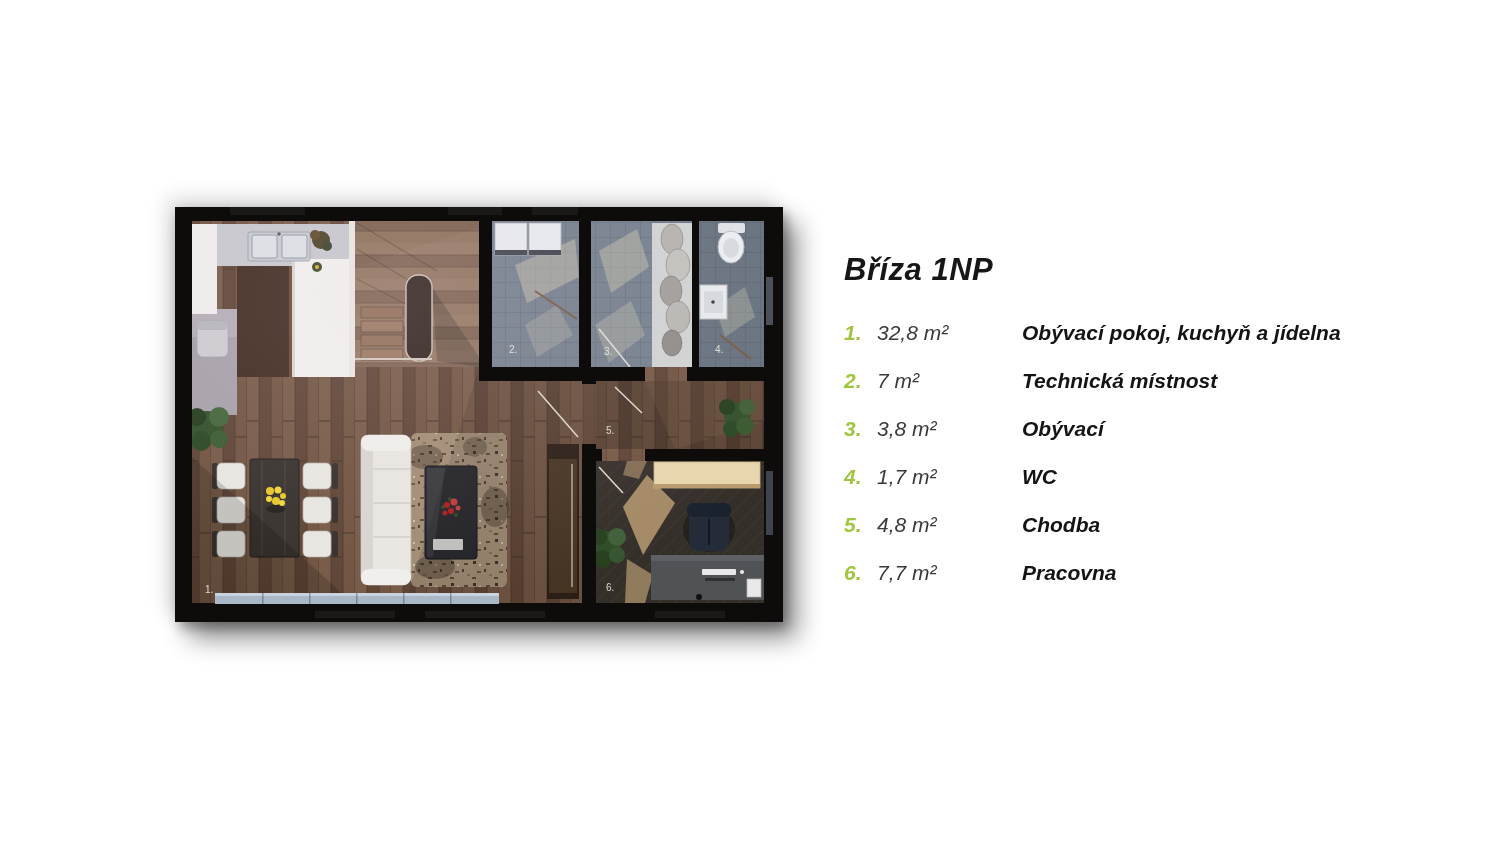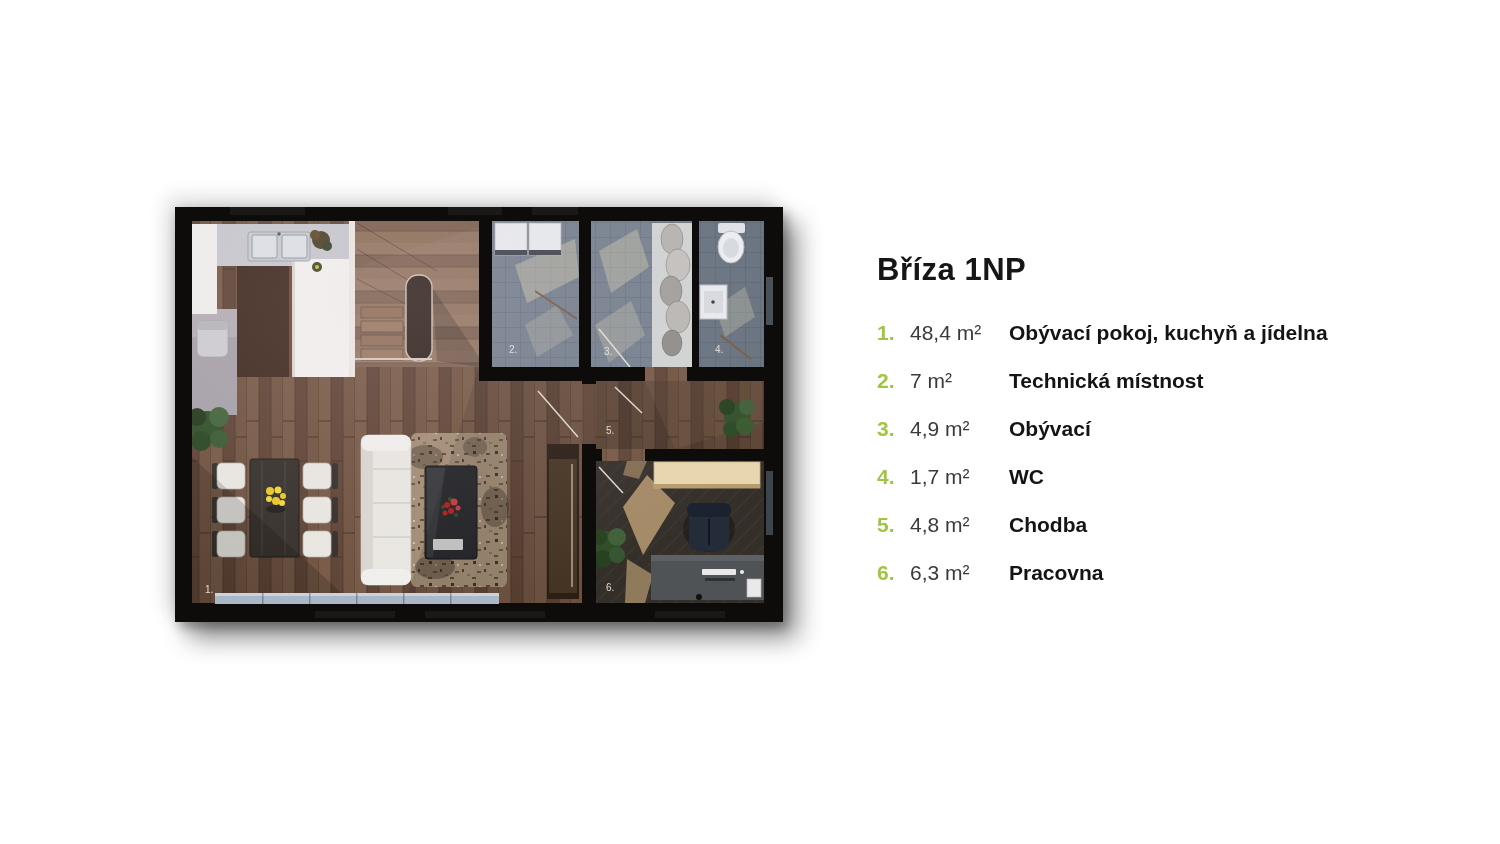--- a/index.html
+++ b/index.html
@@ -11,30 +11,30 @@
   
   #plan-wrap{
     position:absolute;left:175px;top:207px;width:608px;height:415px;
     border-radius:2px;
     box-shadow:14px 16px 26px rgba(0,0,0,.45),4px 6px 12px rgba(0,0,0,.30),-8px -9px 20px rgba(0,0,0,.14);
     background:#0e0c0b;
   }
   #plan-wrap svg{display:block;width:100%;height:100%;}
   .room-label{font:10px "Liberation Sans",sans-serif;fill:#e9e5de;opacity:.92;}
   
-  #legend{position:absolute;left:877px;top:252px;width:560px;}
+  #legend{position:absolute;left:844px;top:252px;width:560px;font-style:italic;}
   #legend h1{
     margin:0;font-size:31px;line-height:36px;font-weight:800;
     color:#161616;letter-spacing:.5px;
   }
   #legend .rows{margin-top:34px;display:flex;flex-direction:column;gap:27px;}
   .row{display:flex;align-items:baseline;font-size:21px;line-height:21px;}
   .row .num{width:33px;font-weight:700;color:#9fc63e;}
   .row .area{width:99px;color:#3a3a3a;font-weight:400;}
-  .row .name{font-weight:700;color:#141414;}
+  .row .name{font-weight:700;color:#141414;margin-left:46px;}
 </style>
 </head>
 <body>
 
 <div id="plan-wrap">
 <svg viewBox="0 0 608 415" xmlns="http://www.w3.org/2000/svg">
   <defs>
     <pattern id="pv" width="36" height="96" patternUnits="userSpaceOnUse">
       <rect width="36" height="96" fill="#6b4e3e"></rect>
       <rect width="12" height="96" fill="#775a47"></rect>
@@ -349,42 +349,42 @@
   <text x="431" y="227" class="room-label">5.</text>
   <text x="431" y="384" class="room-label">6.</text>
 </svg>
 </div>
 
 <div id="legend">
   <h1>Bříza 1NP</h1>
   <div class="rows">
     <div class="row">
       <span class="num">1.</span>
-      <span class="area">48,4 m²</span>
+      <span class="area">32,8 m²</span>
       <span class="name">Obývací pokoj, kuchyň a jídelna</span>
     </div>
     <div class="row">
       <span class="num">2.</span>
       <span class="area">7 m²</span>
       <span class="name">Technická místnost</span>
     </div>
     <div class="row">
       <span class="num">3.</span>
-      <span class="area">4,9 m²</span>
+      <span class="area">3,8 m²</span>
       <span class="name">Obývací</span>
     </div>
     <div class="row">
       <span class="num">4.</span>
       <span class="area">1,7 m²</span>
       <span class="name">WC</span>
     </div>
     <div class="row">
       <span class="num">5.</span>
       <span class="area">4,8 m²</span>
       <span class="name">Chodba</span>
     </div>
     <div class="row">
       <span class="num">6.</span>
-      <span class="area">6,3 m²</span>
+      <span class="area">7,7 m²</span>
       <span class="name">Pracovna</span>
     </div>
   </div>
 </div>
 
 </body></html>

